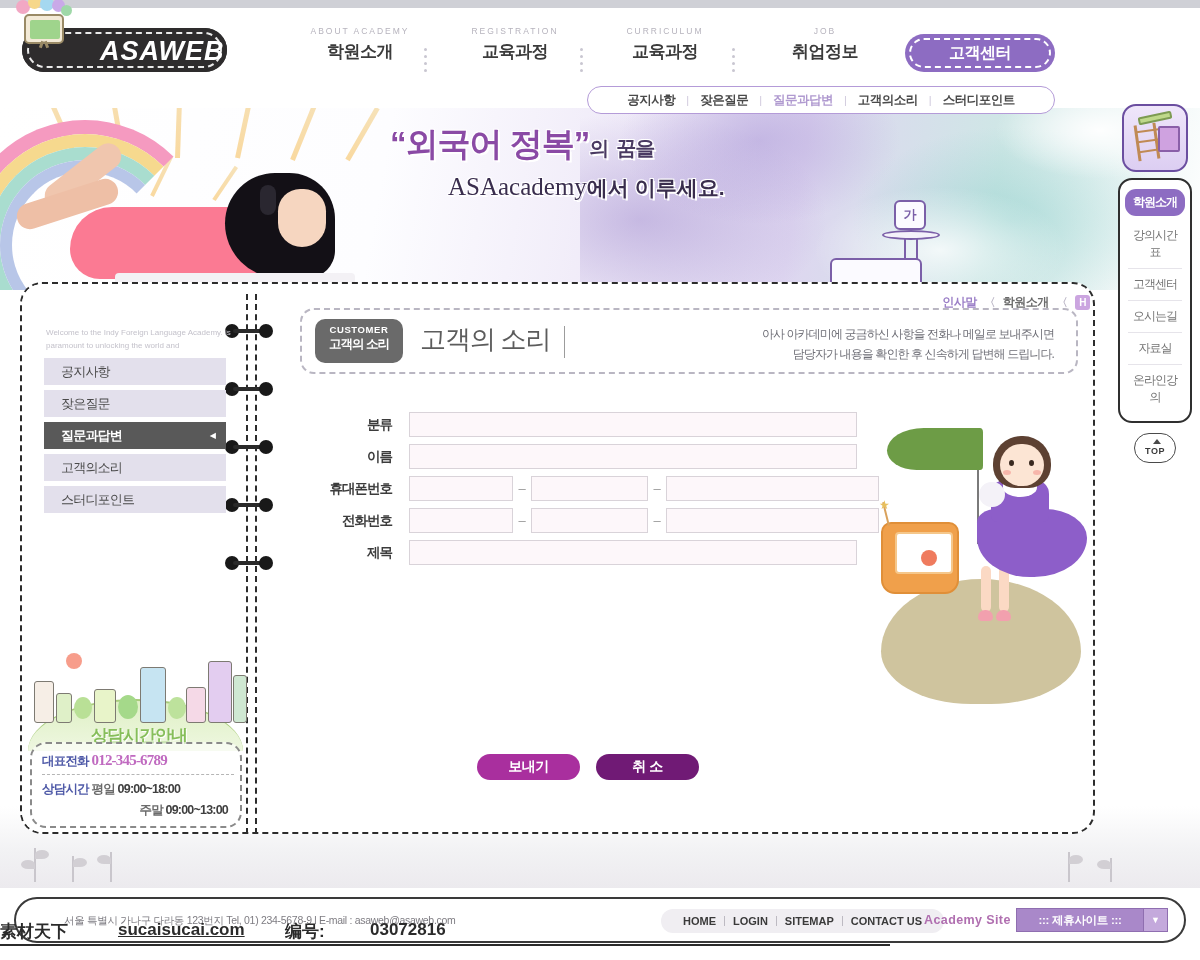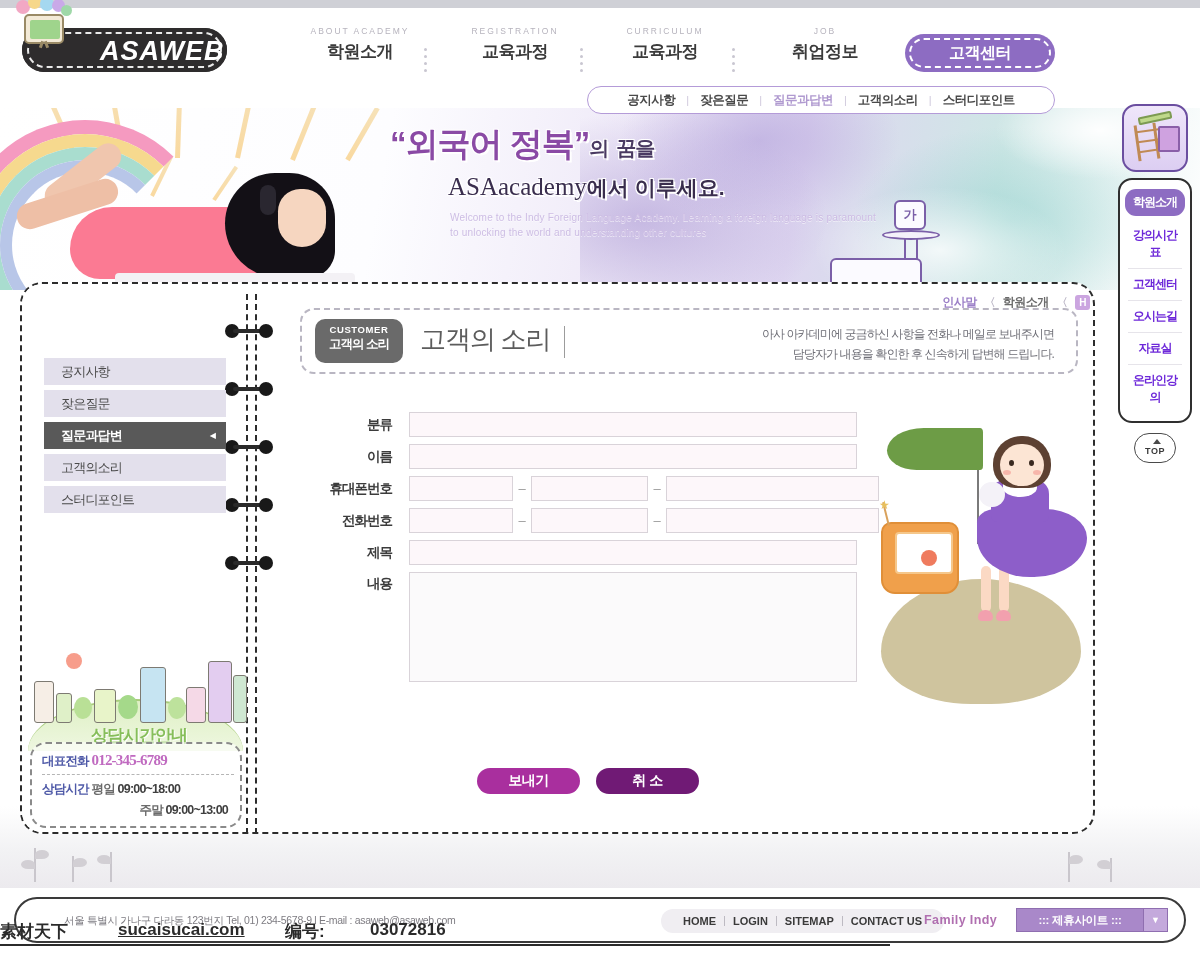--- a/index.html
+++ b/index.html
@@ -298,21 +298,21 @@
     outline:none; resize:none; font-size:12px; padding:5px; color:#333;
     font-family:"Liberation Sans",sans-serif;
   }
   .frow.tall{ align-items:flex-start; }
   .frow.tall .flabel{ padding-top:3px; }
 
   .btns{ position:absolute; left:200px; top:470px; display:flex; gap:16px; }
   .btn{
     width:103px; height:26px; border:none; border-radius:13px;
     color:#ffffff; font-size:14px; font-weight:bold; letter-spacing:-0.5px;
-    cursor:pointer; font-family:"Liberation Sans",sans-serif;margin-top:14px;
+    cursor:pointer; font-family:"Liberation Sans",sans-serif;
   }
   .btn.send{ background:#a92f9e; }
   .btn.cancel{ background:#701a75; }
 
   
   .illus{ position:absolute; left:590px; top:130px; width:230px; height:290px; }
   .ill-ground{
     position:absolute; left:14px; top:165px; width:200px; height:125px;
     background:#cfc49e; border-radius:50% 50% 45% 45% / 58% 58% 42% 42%;
   }
@@ -374,23 +374,23 @@
   .qt-ladder i{position:absolute; left:-1px; width:24px; height:2px; background:#c08a55;}
   .qt-book{position:absolute; left:34px; top:20px; width:22px; height:26px; background:#cfa2e0; border:2px solid #8a5fa8; border-radius:2px;}
   .qt-pencil{position:absolute; left:14px; top:8px; width:34px; height:8px; background:#bfd88a; border:2px solid #7d9b52; border-radius:2px; transform:rotate(-12deg);}
 
   .quick-list{
     margin-top:6px; width:74px;
     background:#ffffff; border:2px solid #2f2f2f; border-radius:14px;
     padding:9px 0 8px 0;
   }
   .quick-list a{
-    display:block; text-align:center; font-size:12px; color:#6d28d9;
+    display:block; text-align:center; font-size:12px; color:#737373;
     text-decoration:none; padding:7px 0; letter-spacing:-1px; cursor:pointer;
-    border-bottom:1px solid #e6e4ea; margin:0 8px;font-weight:bold;
+    border-bottom:1px solid #e6e4ea; margin:0 8px;
   }
   .quick-list a:last-child{ border-bottom:none; }
   .quick-list a.on{
     background:#8d6cc2; color:#ffffff; font-weight:bold;
     border-radius:11px; border-bottom:none; margin:0 5px 4px 5px; padding:5px 0;
   }
   .top-btn{
     margin:10px auto 0 auto; width:42px; height:30px;
     border:1.5px solid #4a4a4a; border-radius:15px; background:#fff;
     text-align:center; cursor:pointer; position:relative;
@@ -570,21 +570,20 @@
       <div class="desk"></div>
     </div>
 
     <div class="hero-title">
       <div class="hero-line1">
         <span>“외국어 정복”</span><span class="small">의</span> <span class="small">꿈을</span>
       </div>
       <div class="hero-line2">
         <span>ASAacademy</span><span class="kor">에서 이루세요.</span>
       </div>
-      <div class="hero-sub">Welcome to the Indy Foreign Language Academy. Learning a foreign language is paramount to unlocking the world and understanding other cultures</div>
     </div>
 
     <div class="blocks">
       <div class="cube" style="left:64px;top:-8px;width:32px;height:30px;">
         <span class="cube-letter" style="font-size:13px;">가</span>
       </div>
       <div style="position:absolute;left:52px;top:22px;width:58px;height:10px;background:#f4f1fa;border:2px solid #7b5fa8;border-radius:50%;"></div>
       <div style="position:absolute;left:74px;top:30px;width:14px;height:48px;border-left:2px solid #7b5fa8;border-right:2px solid #7b5fa8;"></div>
 
       <div class="cube" style="left:0px;top:50px;width:92px;height:92px;">
@@ -678,24 +677,20 @@
           <input class="fin p2" type="text" value="" style="">
           <div class="dash">–</div>
           <input class="fin p3" type="text" value="" style="">
         </div>
 
         <div class="frow">
           <div class="flabel">제목</div>
           <input class="fin full" type="text" value="" style="">
         </div>
 
-        <div class="frow tall">
-          <div class="flabel">내용</div>
-          <textarea class="ftext" style=""></textarea>
-        </div>
       </div>
 
       <div class="btns">
         <button class="btn send">보내기</button>
         <button class="btn cancel">취 소</button>
       </div>
 
       <div class="illus">
         <div class="ill-ground"></div>
         <div class="ill-flagpole"></div>
@@ -721,20 +716,21 @@
               <div class="ill-sun"></div>
             </div>
         </div>
         <div class="ill-antenna"></div>
         <div class="ill-star">★</div>
       </div>
 
     </div>
   </div>
 
+  <div class="side-desc">Welcome to the Indy Foreign Language Academy. is paramount to unlocking the world and</div>
 
   <div class="side-menu">
     <a>공지사항</a>
     <a>잦은질문</a>
     <a class="active">질문과답변</a>
     <a>고객의소리</a>
     <a>스터디포인트</a>
   </div>
 
   <div class="city">
@@ -817,21 +813,21 @@
     <div class="f-addr">서울 특별시 가나구 다라동 123번지 Tel, 01) 234-5678-9  l  E-mail : asaweb@asaweb.com</div>
     <div class="f-links">
       <a>HOME</a>
       <span class="vl"></span>
       <a>LOGIN</a>
       <span class="vl"></span>
       <a>SITEMAP</a>
       <span class="vl"></span>
       <a>CONTACT US</a>
     </div>
-    <div class="f-family">Family Indy</div>
+    <div class="f-family">Academy Site</div>
     <div class="f-select">
       <div class="lbl">::: 제휴사이트 :::</div>
       <div class="arrow">▼</div>
     </div>
   </div>
 
   <div class="watermark">
     <span class="a">素材天下</span>
     <span class="b">sucaisucai.com</span>
     <span class="c">编号:</span>

